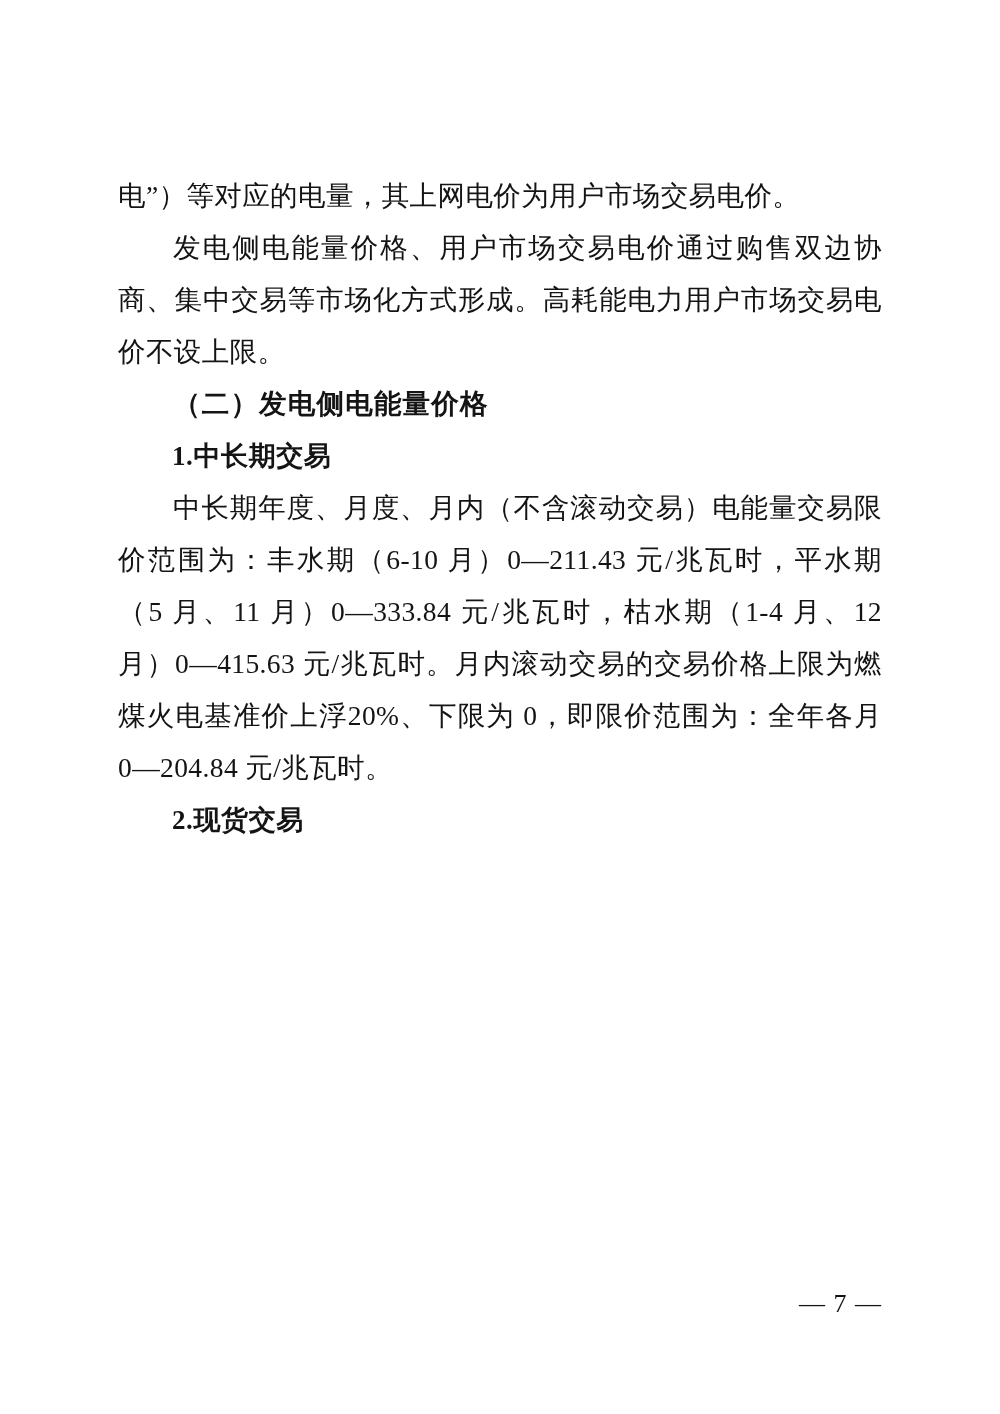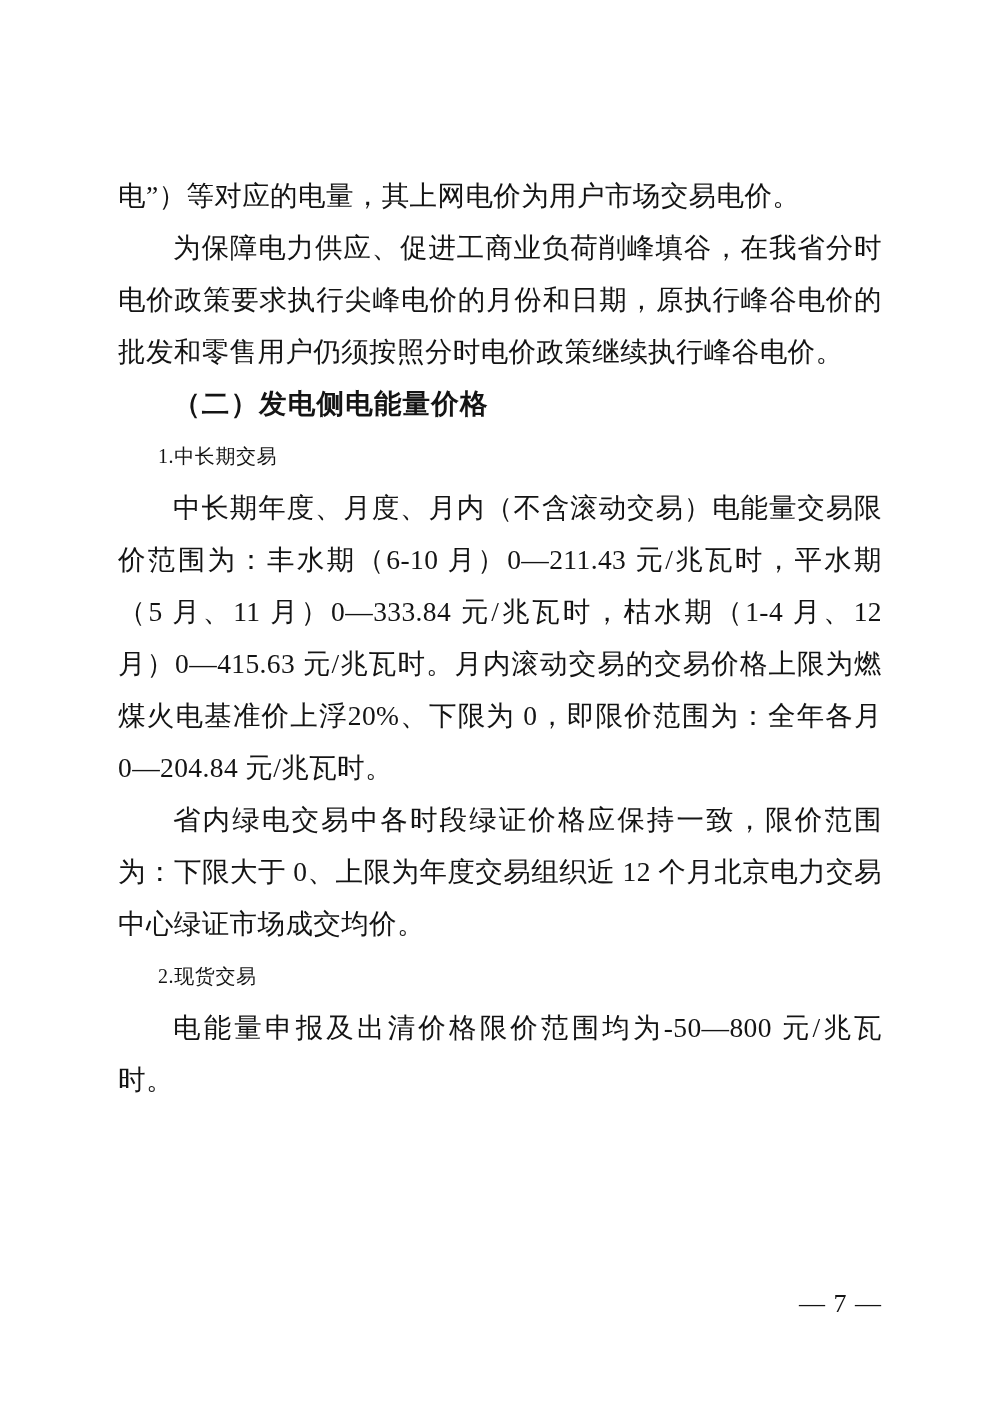--- a/index.html
+++ b/index.html
@@ -42,24 +42,24 @@
     margin: 0;
     font-size: 27.5px;
     line-height: 52px;
     text-indent: 2em;
     font-weight: bold;
     letter-spacing: 1.2px;
     font-family: "Liberation Serif", "DejaVu Serif", serif;
   }
   h4.subheading {
     margin: 0;
-    font-size: 20px;
+    font-size: 27px;
     line-height: 52px;
     text-indent: 2em;
-    font-weight: normal;
+    font-weight: bold;
     letter-spacing: 0.6px;
     font-family: "Liberation Serif", "DejaVu Serif", serif;
   }
   .page-number {
     position: absolute;
     right: 118px;
     bottom: 95px;
     font-size: 26px;
     letter-spacing: 1px;
     color: #141414;
@@ -67,32 +67,30 @@
   }
 </style>
 </head>
 <body>
 
 <div class="page">
   <div class="doc-body">
 
     <p class="para no-indent">电”）等对应的电量，其上网电价为用户市场交易电价。</p>
 
+    <p class="para">发电侧电能量价格、用户市场交易电价通过购售双边协商、集中交易等市场化方式形成。高耗能电力用户市场交易电价不设上限。</p>
 
-    <p class="para">为保障电力供应、促进工商业负荷削峰填谷，在我省分时电价政策要求执行尖峰电价的月份和日期，原执行峰谷电价的批发和零售用户仍须按照分时电价政策继续执行峰谷电价。</p>
 
     <h3 class="heading">（二）发电侧电能量价格</h3>
 
     <h4 class="subheading">1.中长期交易</h4>
 
     <p class="para">中长期年度、月度、月内（不含滚动交易）电能量交易限价范围为：丰水期（6-10 月）0—211.43 元/兆瓦时，平水期（5 月、11 月）0—333.84 元/兆瓦时，枯水期（1-4 月、12 月）0—415.63 元/兆瓦时。月内滚动交易的交易价格上限为燃煤火电基准价上浮20%、下限为 0，即限价范围为：全年各月 0—204.84 元/兆瓦时。</p>
 
-    <p class="para">省内绿电交易中各时段绿证价格应保持一致，限价范围为：下限大于 0、上限为年度交易组织近 12 个月北京电力交易中心绿证市场成交均价。</p>
 
 
     <h4 class="subheading">2.现货交易</h4>
 
-    <p class="para">电能量申报及出清价格限价范围均为-50—800 元/兆瓦时。</p>
 
   </div>
 
   <div class="page-number">— 7 —</div>
 </div>
 
 </body></html>

